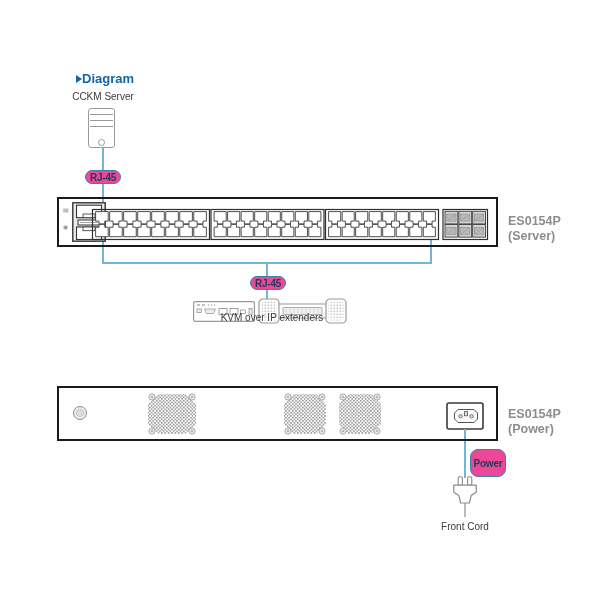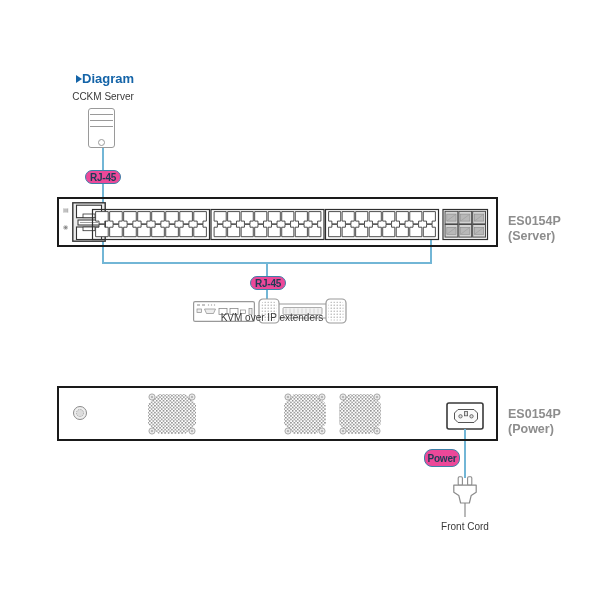--- a/index.html
+++ b/index.html
@@ -255,21 +255,21 @@
     </svg>
   <div class="inline-seg" style="left:405px;top:41px;width:2px;height:10px;"></div>
 </div>
 
 <div class="graylabel" style="left:508px;top:396px;">
   <div>ES0154P</div>
   <div>(Power)</div>
 </div>
 
 <div class="line" style="left:464px;top:439px;width:2px;height:39px;"></div>
-<div class="oval" style="left:424px;top:449px;width:36px;height:18px;">Power</div>
+<div class="oval" style="left:470px;top:449px;width:36px;height:28px;">Power</div>
 
 <svg class="abs" style="left:450px;top:476px;z-index:3;" width="30" height="44" viewBox="0 0 30 44">
   <rect x="8.2" y="0.8" width="4.2" height="8.6" rx="1.2" fill="#fff" stroke="#8a8a8a" stroke-width="1.1"></rect>
   <rect x="17.6" y="0.8" width="4.2" height="8.6" rx="1.2" fill="#fff" stroke="#8a8a8a" stroke-width="1.1"></rect>
   <path d="M3.8,9.2 H26.2 V16.2 L21.2,19.4 L19.4,27 H10.6 L8.8,19.4 L3.8,16.2 Z" fill="#fff" stroke="#8a8a8a" stroke-width="1.2" stroke-linejoin="round"></path>
   <line x1="15" y1="27" x2="15" y2="41" stroke="#8a8a8a" stroke-width="1.2"></line>
 </svg>
 
 <div class="caption" style="left:405px;top:521px;width:120px;">Front Cord</div>
 

